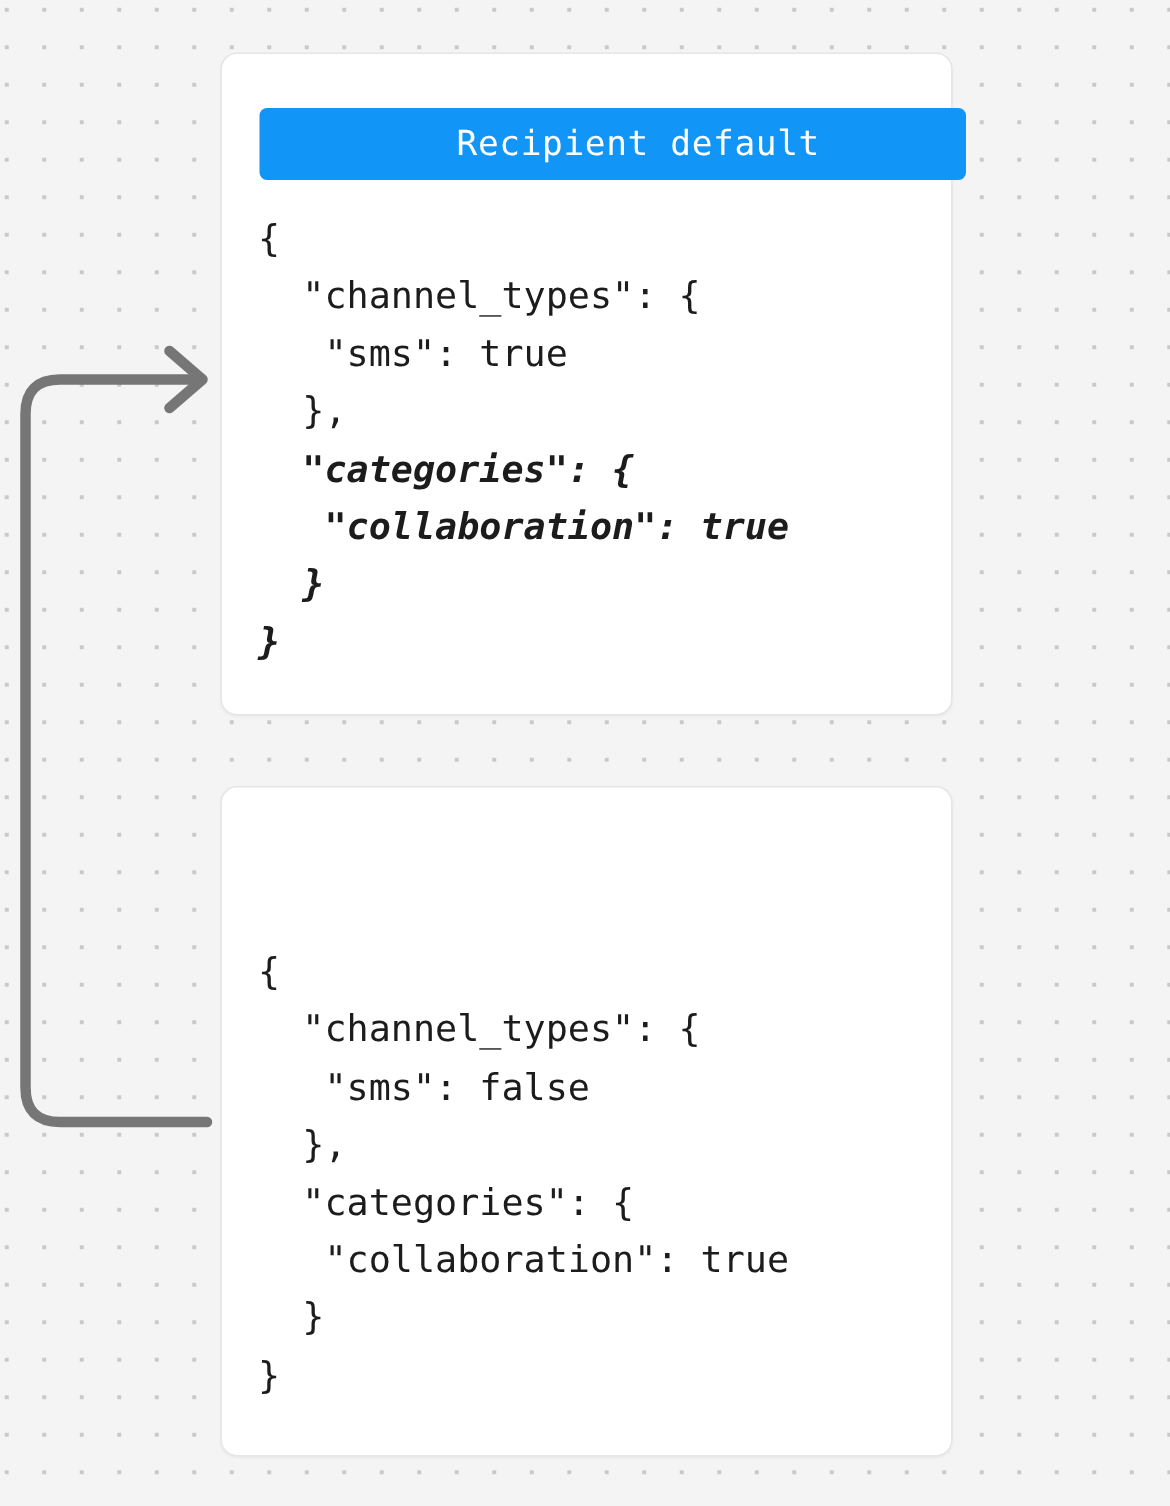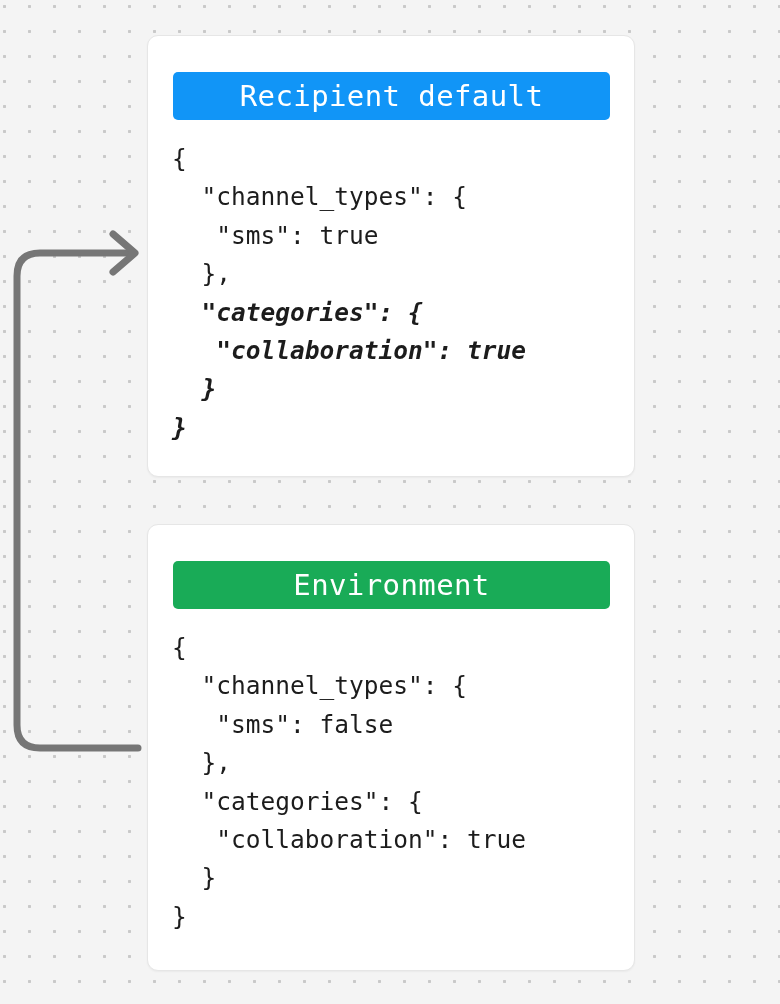--- a/index.html
+++ b/index.html
@@ -57,24 +57,25 @@
     left: 25px;
     top: 36px;
     width: 437px;
     height: 48px;
     border-radius: 5px;
     display: flex;
     align-items: center;
     justify-content: center;
     color: #ffffff;
     font-family: "DejaVu Sans Mono", "Liberation Mono", monospace;
-    font-size: 29px;
+    font-size: 23px;
     letter-spacing: 0.4px;
     line-height: 1;
     user-select: none;
+    padding-left: 34px;
   }
   .badge-recipient { background: #1195f7; }
   .badge-environment { background: #19ab57; }
 
   .code {
     position: absolute;
     left: 24px;
     top: 104px;
     right: 12px;
     margin: 0;
@@ -100,15 +101,14 @@
     <path d="M 113 4 L 135 23 L 113 42" fill="none" stroke="#767676" stroke-width="7" stroke-linecap="round" stroke-linejoin="round"></path>
   </svg>
 </div>
 
 <div class="card card-recipient">
   <div class="badge badge-recipient">Recipient default</div>
   <pre class="code"><span class="ln">{</span><span class="ln">  "channel_types": {</span><span class="ln">   "sms": true</span><span class="ln">  },</span><span class="ln hl">  "categories": {</span><span class="ln hl">   "collaboration": true</span><span class="ln hl">  }</span><span class="ln hl">}</span></pre>
 </div>
 
 <div class="card card-environment">
-  <div class="badge badge-environment">Environment</div>
   <pre class="code"><span class="ln">{</span><span class="ln">  "channel_types": {</span><span class="ln">   "sms": false</span><span class="ln">  },</span><span class="ln">  "categories": {</span><span class="ln">   "collaboration": true</span><span class="ln">  }</span><span class="ln">}</span></pre>
 </div>
 
 </body></html>

